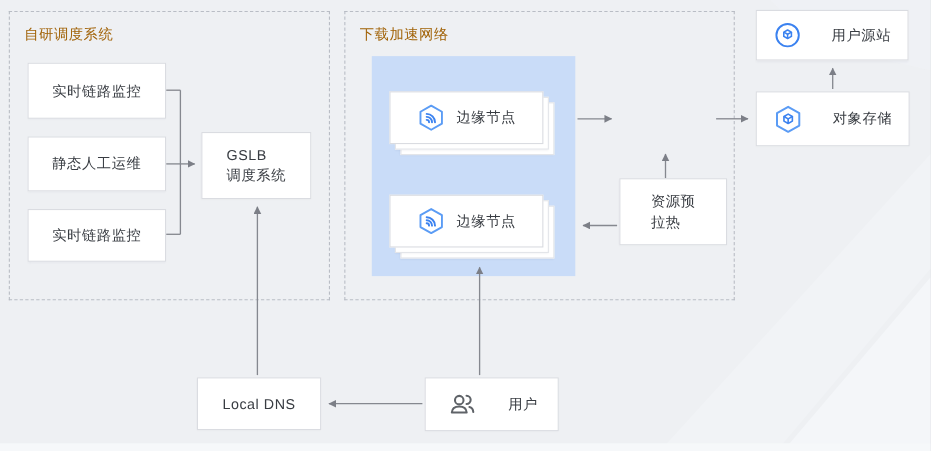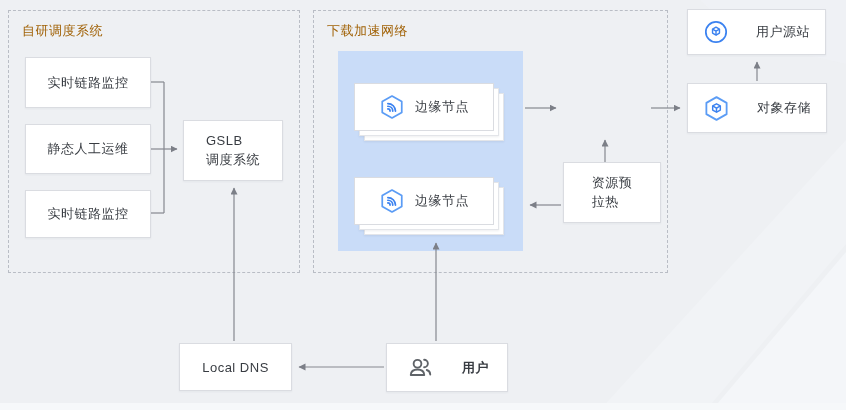--- a/index.html
+++ b/index.html
@@ -38,21 +38,21 @@
   }
   .b-realtime { left:25px; top:57px;  width:126px; height:51px; }
   .b-manual   { left:25px; top:124px; width:126px; height:50px; }
   .b-status   { left:25px; top:190px; width:126px; height:48px; }
   .b-gslb     { left:183px; top:120px; width:100px; height:61px; }
   .b-midsrc   { left:563px; top:83px;  width:87px;  height:50px; }
   .b-prewarm  { left:563px; top:162px; width:98px;  height:61px; }
   .b-storage  { left:687px; top:83px;  width:140px; height:50px; }
   .b-origin   { left:687px; top:9px;   width:139px; height:46px; }
   .b-dns      { left:179px; top:343px; width:113px; height:48px; }
-  .b-user     { left:386px; top:343px; width:122px; height:49px;font-weight:bold; }
+  .b-user     { left:386px; top:343px; width:122px; height:49px; }
 
   .two-line{ text-align:left; line-height:1.45; }
   .two-line span{ display:block; }
 
   .iconbox{ display:flex; align-items:center; gap:27px; }
 
   .card-stack{ position:absolute; width:140px; height:51px; }
   .cs-top    { left:354px; top:83px; }
   .cs-bottom { left:354px; top:177px; }
   .card-layer{

